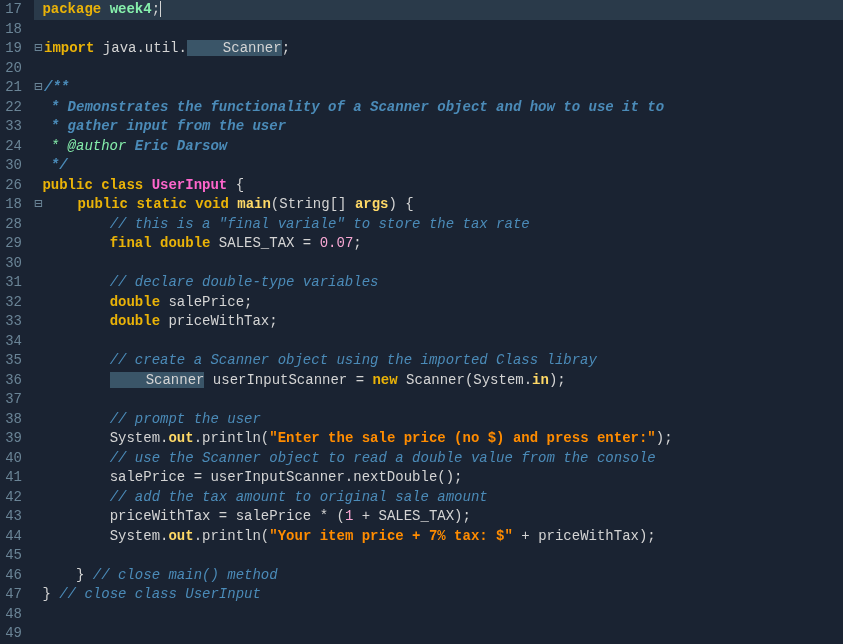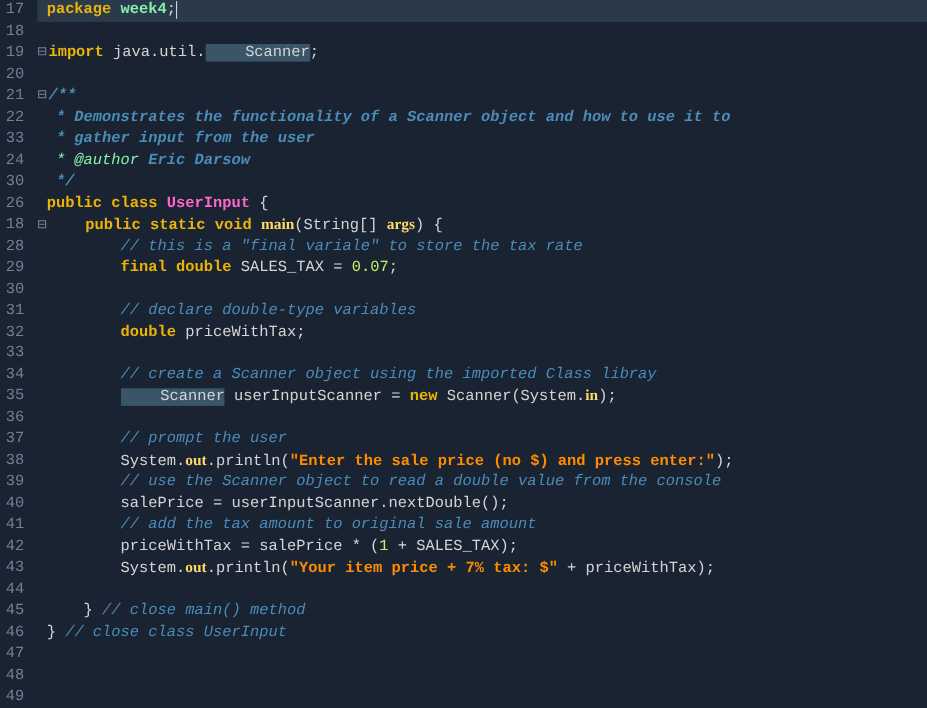--- a/index.html
+++ b/index.html
@@ -45,24 +45,24 @@
       background: #2a3a4a;
     }
     .fold-marker {
       color: #6a8496;
       display: inline-block;
       width: 10px;
     }
     .kw-orange { color: #eab308; font-weight: bold; }
     .pkg { color: #86efac; font-weight: bold; text-align: center; }
     .classname { color: #ff66cc; font-weight: bold; }
-    .method { color: #ffd966; font-weight: bold; font-family: Liberation Serif, serif; }
+    .method { color: #ffd966; font-weight: bold; }
     .var { color: #d4d4d4; }
     .str { color: #ff8c00; font-weight: bold; }
-    .num { color: #bef264; }
+    .num { color: #f9a8d4; }
     .comment { color: #4b8bb8; font-style: italic; }
     .javadoc { color: #4b8bb8; font-style: italic; font-weight: bold; }
     .annot { color: #86efac; font-style: italic; text-align: right; }
     .punct { color: #d4d4d4; }
     .highlight-bg { background: #3a5568; padding-left: 36px; }
     .cursor {
       display: inline-block;
       width: 1px;
       height: 16px;
       background: #d4d4d4;
@@ -117,20 +117,21 @@
     <div class="line"> <span class="javadoc"> * Demonstrates the functionality of a Scanner object and how to use it to</span></div>
     <div class="line"> <span class="javadoc"> * gather input from the user</span></div>
     <div class="line"> <span class="annot"> * @author </span><span class="javadoc">Eric Darsow</span></div>
     <div class="line"> <span class="javadoc"> */</span></div>
     <div class="line"> <span class="kw-orange">public </span><span class="kw-orange">class </span><span class="classname">UserInput</span><span class="punct"> {</span></div>
     <div class="line"><span class="fold-marker">⊟</span>    <span class="kw-orange">public </span><span class="kw-orange">static </span><span class="kw-orange">void </span><span class="method">main</span><span class="punct">(</span><span class="var">String</span><span class="punct">[] </span><span class="method">args</span><span class="punct">) {</span></div>
     <div class="line">         <span class="comment">// this is a "final variale" to store the tax rate</span></div>
     <div class="line">         <span class="kw-orange">final </span><span class="kw-orange">double </span><span class="var">SALES_TAX = </span><span class="num">0.07</span><span class="punct">;</span></div>
     <div class="line"></div>
     <div class="line">         <span class="comment">// declare double-type variables</span></div>
+    <div class="line">         <span class="kw-orange">double </span><span class="var">salePrice;</span></div>
     <div class="line">         <span class="kw-orange">double </span><span class="var">priceWithTax;</span></div>
     <div class="line"></div>
     <div class="line">         <span class="comment">// create a Scanner object using the imported Class libray</span></div>
     <div class="line">         <span class="var highlight-bg">Scanner</span><span class="var"> userInputScanner = </span><span class="kw-orange">new </span><span class="var">Scanner(System.</span><span class="method">in</span><span class="var">);</span></div>
     <div class="line"></div>
     <div class="line">         <span class="comment">// prompt the user</span></div>
     <div class="line">         <span class="var">System.</span><span class="method">out</span><span class="var">.println(</span><span class="str">"Enter the sale price (no $) and press enter:"</span><span class="var">);</span></div>
     <div class="line">         <span class="comment">// use the Scanner object to read a double value from the console</span></div>
     <div class="line">         <span class="var">salePrice = userInputScanner.nextDouble();</span></div>
     <div class="line">         <span class="comment">// add the tax amount to original sale amount</span></div>

